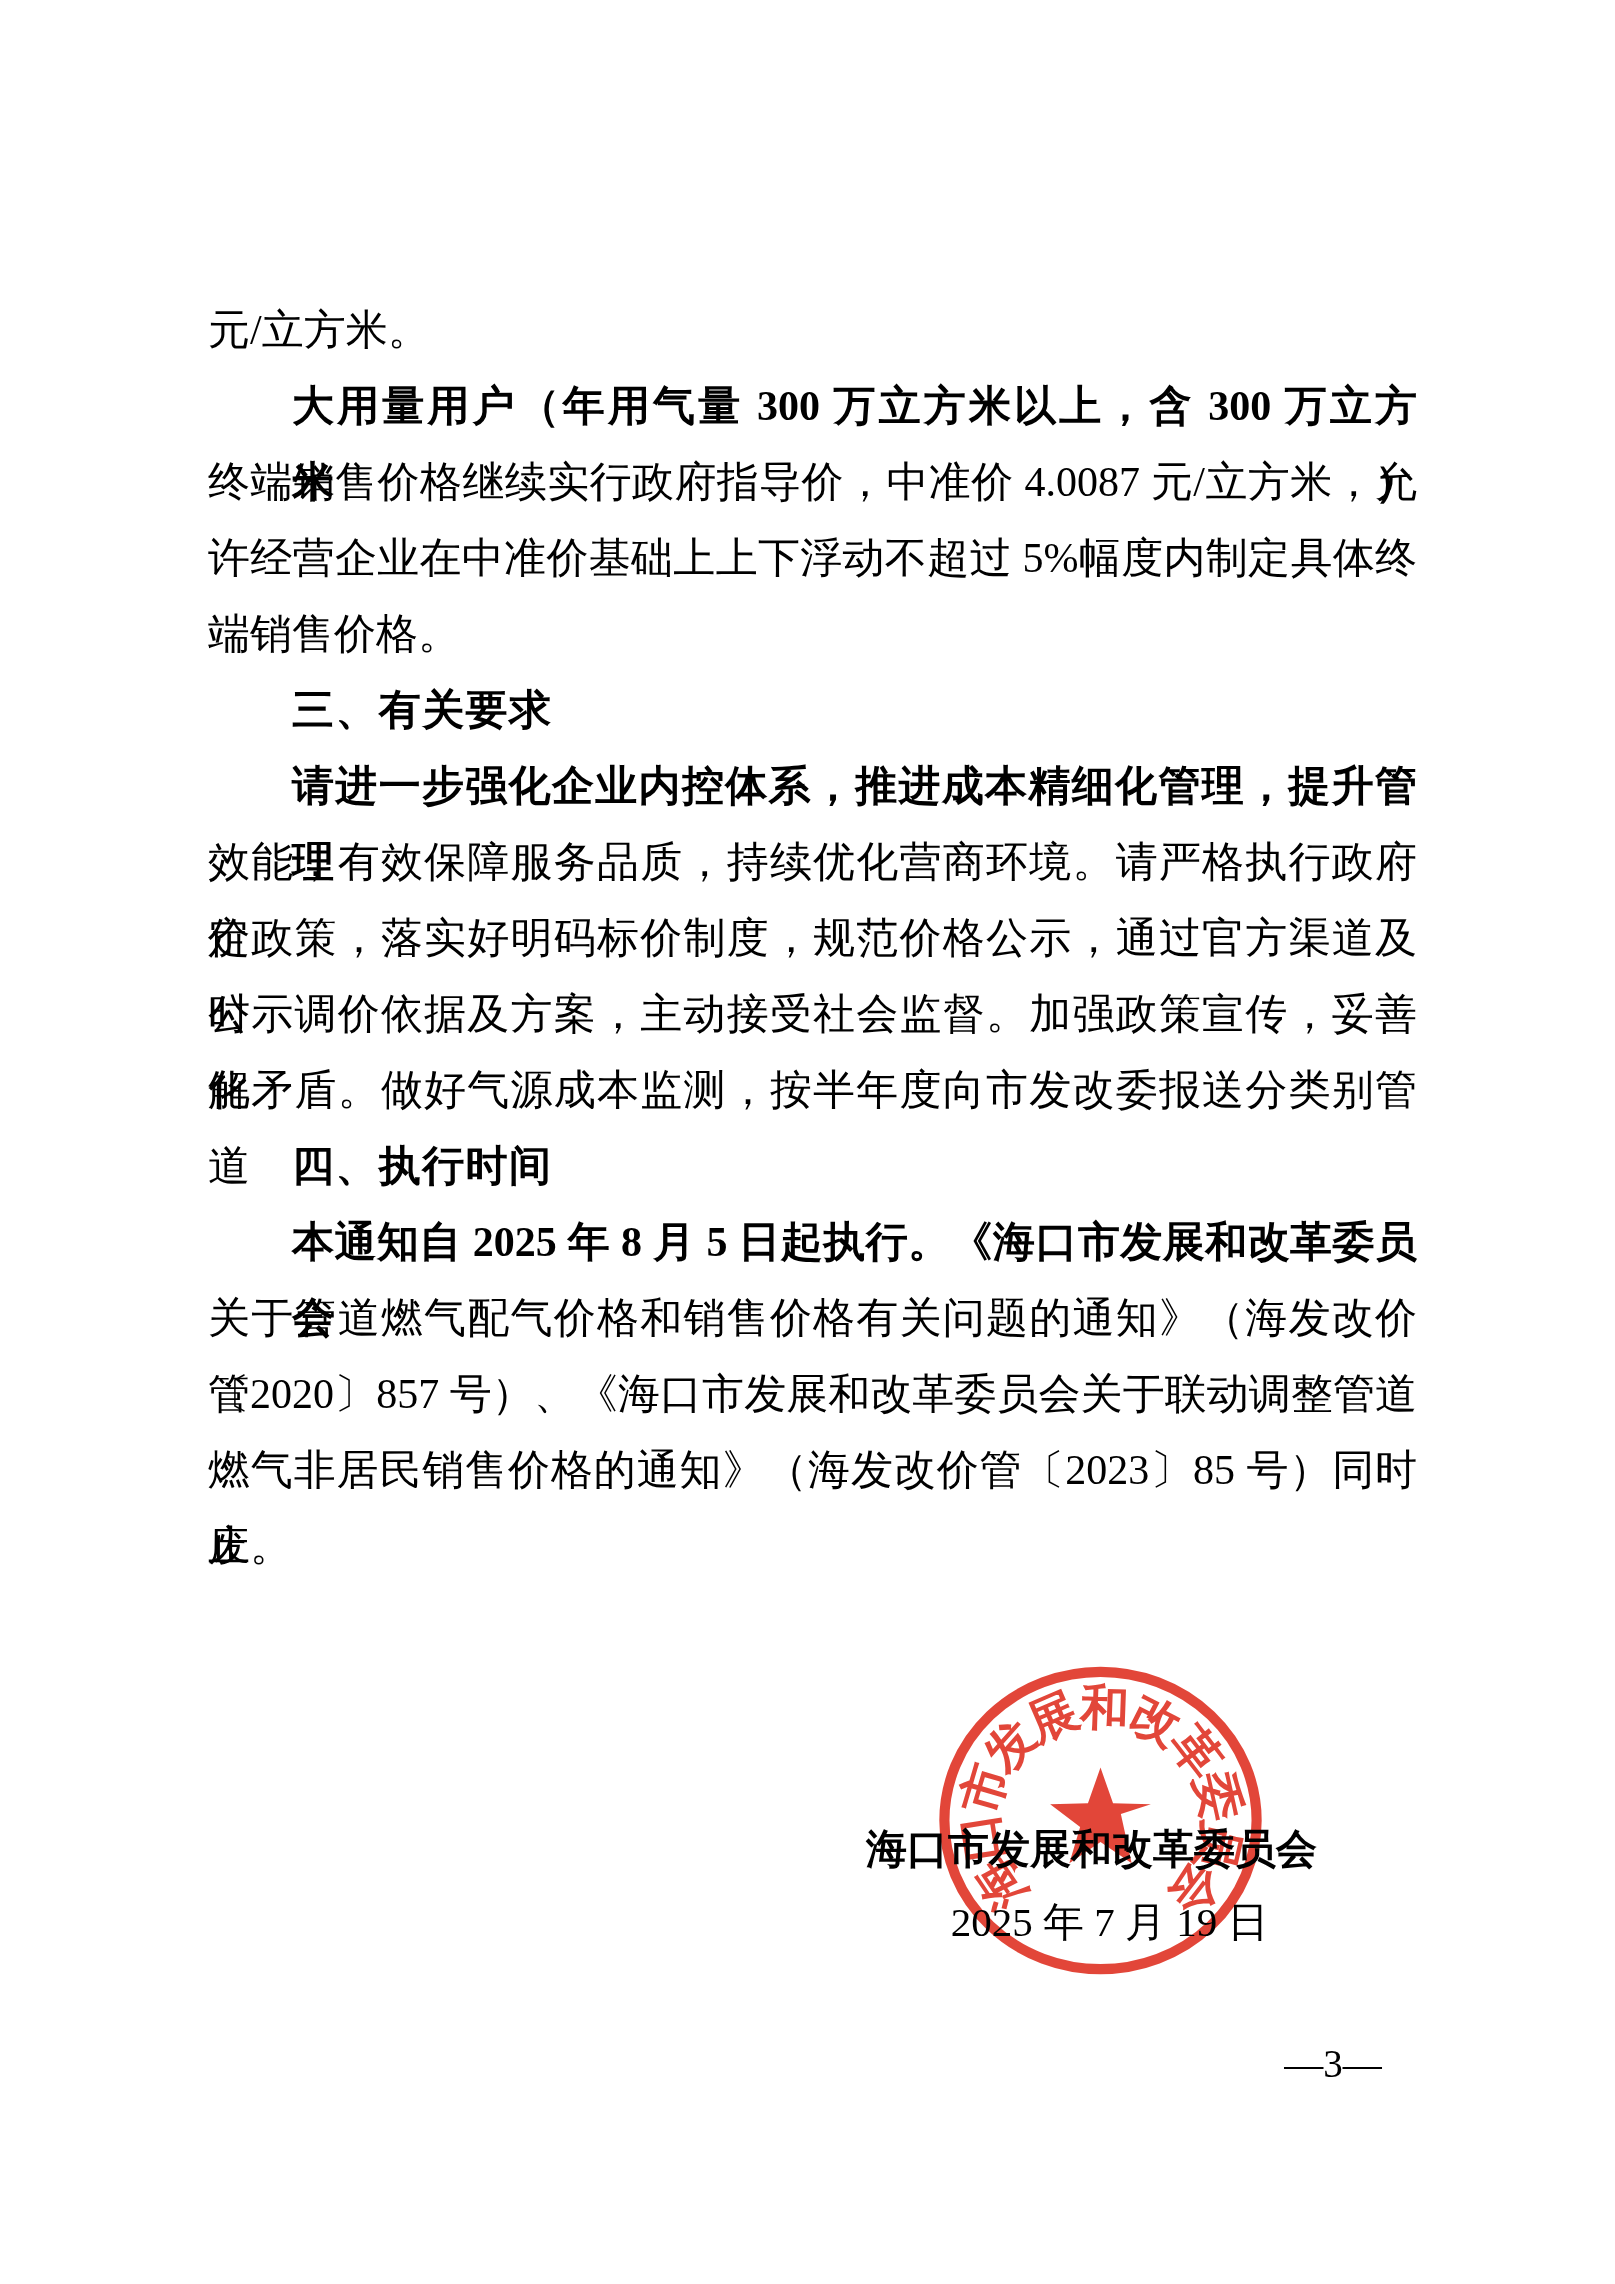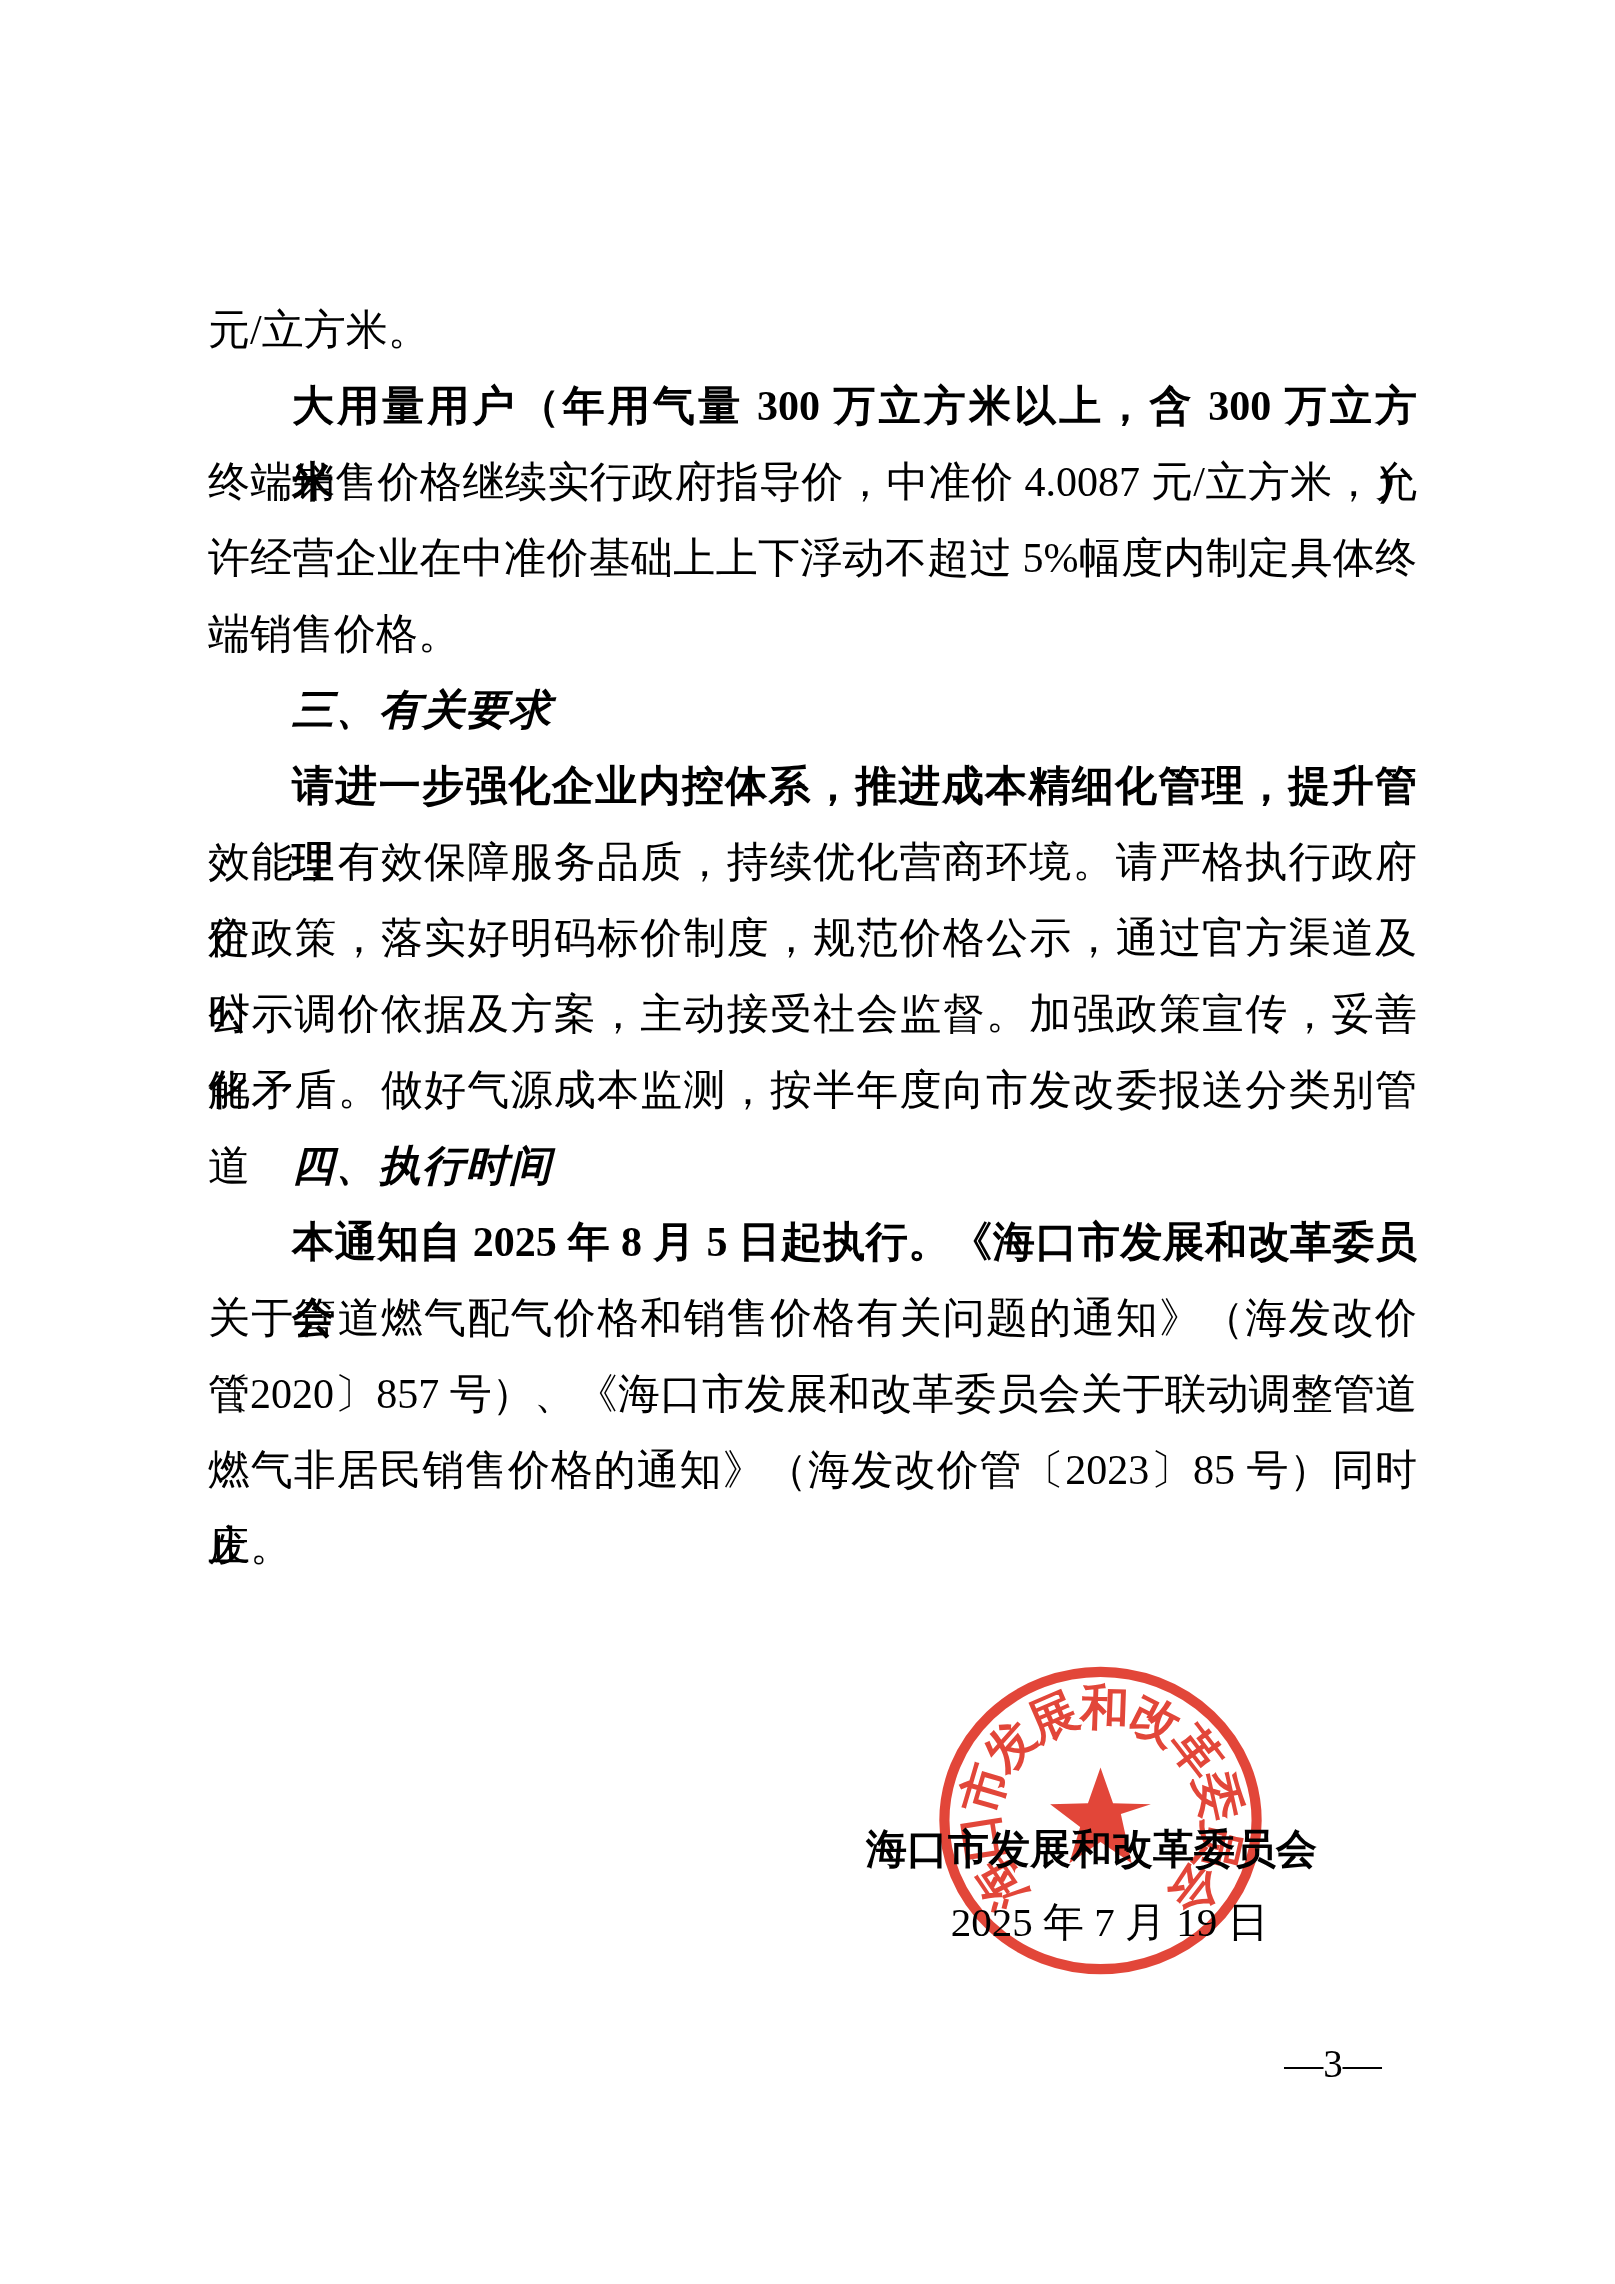--- a/index.html
+++ b/index.html
@@ -32,21 +32,20 @@
     text-align: justify;
     text-align-last: justify;
     word-break: break-all;
   }
   .doc-line.indent { padding-left: 84px; }
   .doc-line.indent.justify { padding-left: 84px; font-weight: bold; }
   .doc-line.bold {
     font-weight: 700;
     font-family: "Liberation Sans", "DejaVu Sans", sans-serif;
     letter-spacing: 1.4px;
-    font-style: italic;
   }
   .signature {
     position: absolute;
     left: 866px; top: 1825px;
     width: 475px; height: 48px;
     line-height: 48px;
     font-size: 41px;
     color: #000000;
     white-space: nowrap;
     z-index: 3;

